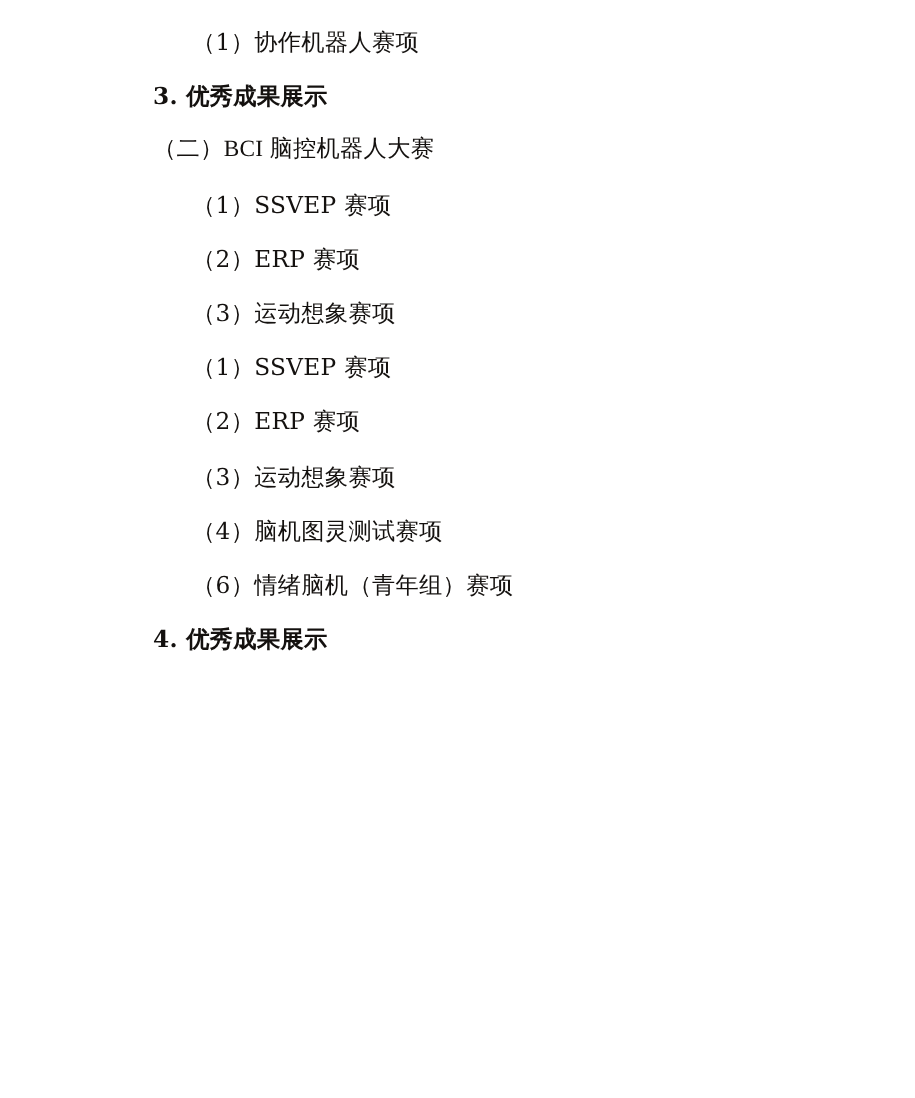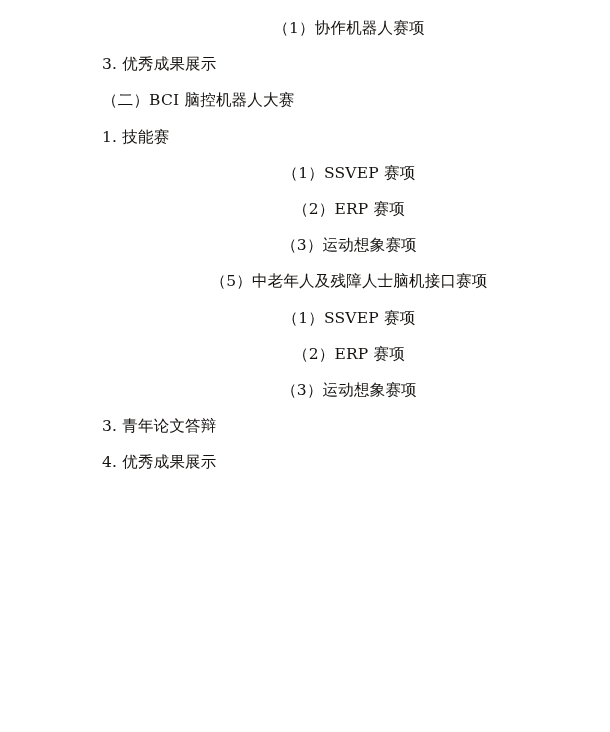--- a/index.html
+++ b/index.html
@@ -22,42 +22,41 @@
     background: #ffffff;
   }
   .line {
     font-size: 15.5px;
     line-height: 36.2px;
     white-space: nowrap;
     letter-spacing: 0.2px;
   }
   .lvl-item {
     padding-left: 88px;
-    text-align: center;
   }
   .lvl-head {
     padding-left: 62px;
-    font-weight: normal;
+    font-weight: bold;
   }
   .lvl-sub {
     padding-left: 62px;
+    font-family: Liberation Serif, serif;
   }
 </style>
 </head>
 <body>
 
 <div class="page">
   <div id="lines-container">
       <div class="line lvl-item">（1）协作机器人赛项</div>
       <div class="line lvl-head">3. 优秀成果展示</div>
       <div class="line lvl-sub">（二）BCI 脑控机器人大赛</div>
-      <div class="line lvl-head">1. 技能赛</div>
       <div class="line lvl-item">（1）SSVEP 赛项</div>
       <div class="line lvl-item">（2）ERP 赛项</div>
       <div class="line lvl-item">（3）运动想象赛项</div>
-      <div class="line lvl-item">（5）中老年人及残障人士脑机接口赛项</div>
       <div class="line lvl-item">（1）SSVEP 赛项</div>
       <div class="line lvl-item">（2）ERP 赛项</div>
       <div class="line lvl-item">（3）运动想象赛项</div>
-      <div class="line lvl-head">3. 青年论文答辩</div>
+      <div class="line lvl-item">（4）脑机图灵测试赛项</div>
+      <div class="line lvl-item">（6）情绪脑机（青年组）赛项</div>
       <div class="line lvl-head">4. 优秀成果展示</div>
     </div>
 </div>
 
 </body></html>

